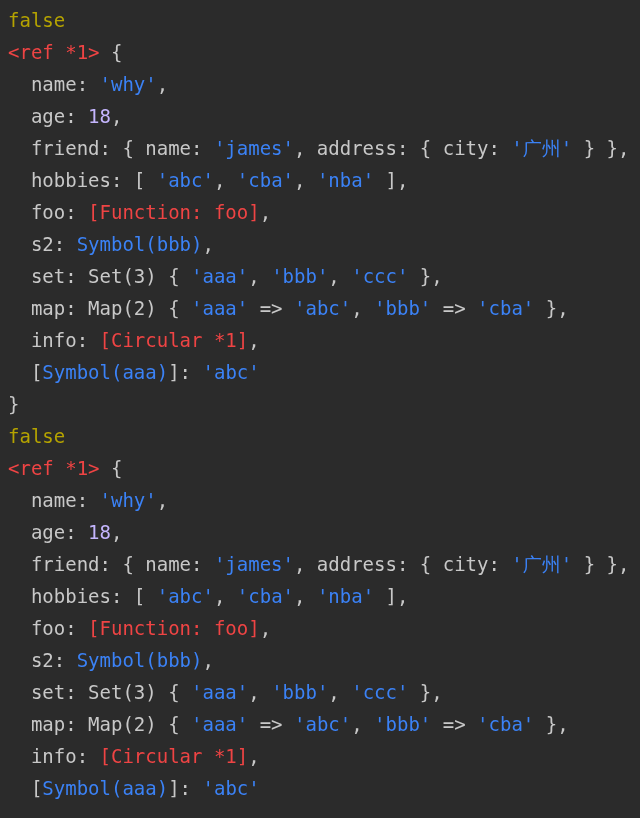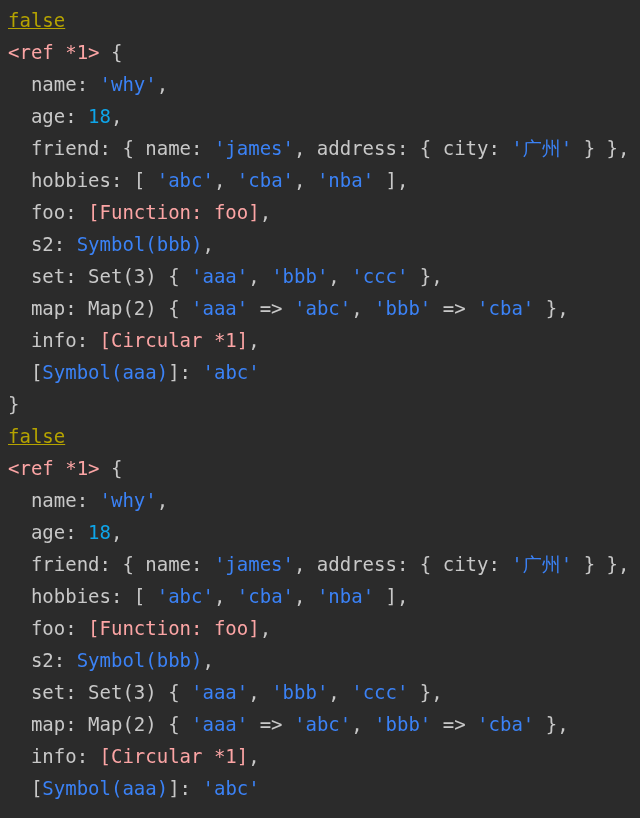--- a/index.html
+++ b/index.html
@@ -25,24 +25,24 @@
     height: 32px;
     line-height: 32px;
     font-size: 19px;
     white-space: pre;
     padding-left: 8px;
     letter-spacing: 0px;
     font-family: "DejaVu Sans Mono", "Liberation Mono", monospace;
   }
   .tok { white-space: pre; }
   .c-plain  { color: #c8c8c8; }
-  .c-bool   { color: #b5a300; text-decoration: underline; }
-  .c-num    { color: #0ea5e9; }
+  .c-bool   { color: #b5a300; }
+  .c-num    { color: #c4b5fd; }
   .c-string { color: #3b82f6; }
-  .c-cyan   { color: #fca5a5; }
+  .c-cyan   { color: #ef4444; }
 </style>
 </head>
 <body>
 
 <div id="terminal">
     <div class="line"><span class="tok c-bool">false</span></div>
     <div class="line"><span class="tok c-cyan">&lt;ref *1&gt;</span><span class="tok c-plain"> {</span></div>
     <div class="line"><span class="tok c-plain">  name: </span><span class="tok c-string">'why'</span><span class="tok c-plain">,</span></div>
     <div class="line"><span class="tok c-plain">  age: </span><span class="tok c-num">18</span><span class="tok c-plain">,</span></div>
     <div class="line"><span class="tok c-plain">  friend: { name: </span><span class="tok c-string">'james'</span><span class="tok c-plain">, address: { city: </span><span class="tok c-string">'广州'</span><span class="tok c-plain"> } },</span></div>

